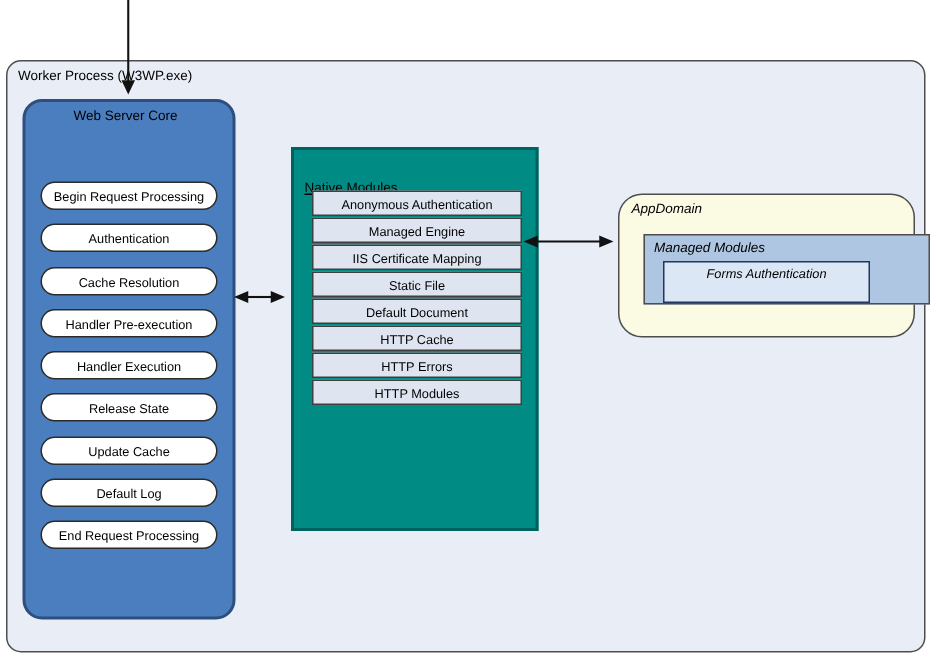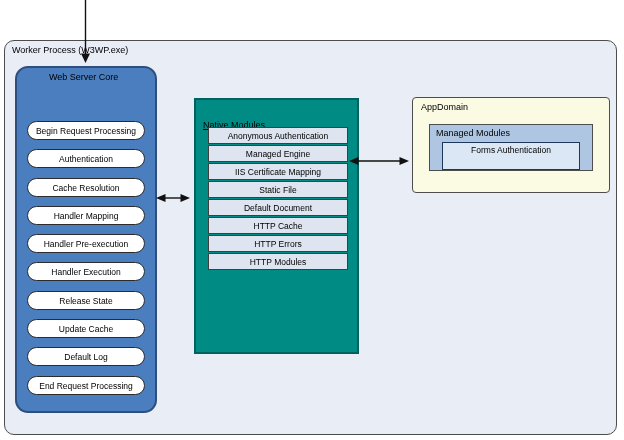--- a/index.html
+++ b/index.html
@@ -83,33 +83,35 @@
     border: 1px solid var(--module-border);
     font-size: 8.5px;
     line-height: 16px;
     text-align: center;
     box-sizing: border-box;
     white-space: nowrap;
     overflow: hidden;
   }
   .appdomain {
     position: absolute;
-    left: 407px; top: 56px;
+    left: 407px; top: 88px;
     width: 196px; height: 94px;
     background: var(--appdomain-fill);
     border: 1.5px solid var(--appdomain-border);
-    border-radius: 4px;
+    border-radius: 16px;
+    font-style: italic;
   }
   .appdomain > .box-title { left: 8px; top: 4px; }
   .managed {
     position: absolute;
     left: 16px; top: 26px;
     width: 162px; height: 45px;
     background: var(--managed-fill);
     border: 1.5px solid var(--managed-border);
+    padding-left: 27px;
   }
   .managed > .box-title { left: 6px; top: 3px; }
   .mmodule {
     position: absolute;
     left: 12px; top: 17px;
     width: 138px; height: 28px;
     background: var(--forms-fill);
     border: 1.5px solid var(--forms-border);
     font-size: 8.5px;
     line-height: 15px;
@@ -142,21 +144,20 @@
 
   <div class="worker">
     <div class="box-title">Worker Process (W3WP.exe)</div>
 
     <div class="wsc">
       <div class="box-title">Web Server Core</div>
       <div class="stage-list">
         <div class="pill">Begin Request Processing</div>
         <div class="pill">Authentication</div>
         <div class="pill">Cache Resolution</div>
-        <div class="pill">Handler Mapping</div>
         <div class="pill">Handler Pre-execution</div>
         <div class="pill">Handler Execution</div>
         <div class="pill">Release State</div>
         <div class="pill">Update Cache</div>
         <div class="pill">Default Log</div>
         <div class="pill">End Request Processing</div>
       </div>
     </div>
 
     <div class="native">

